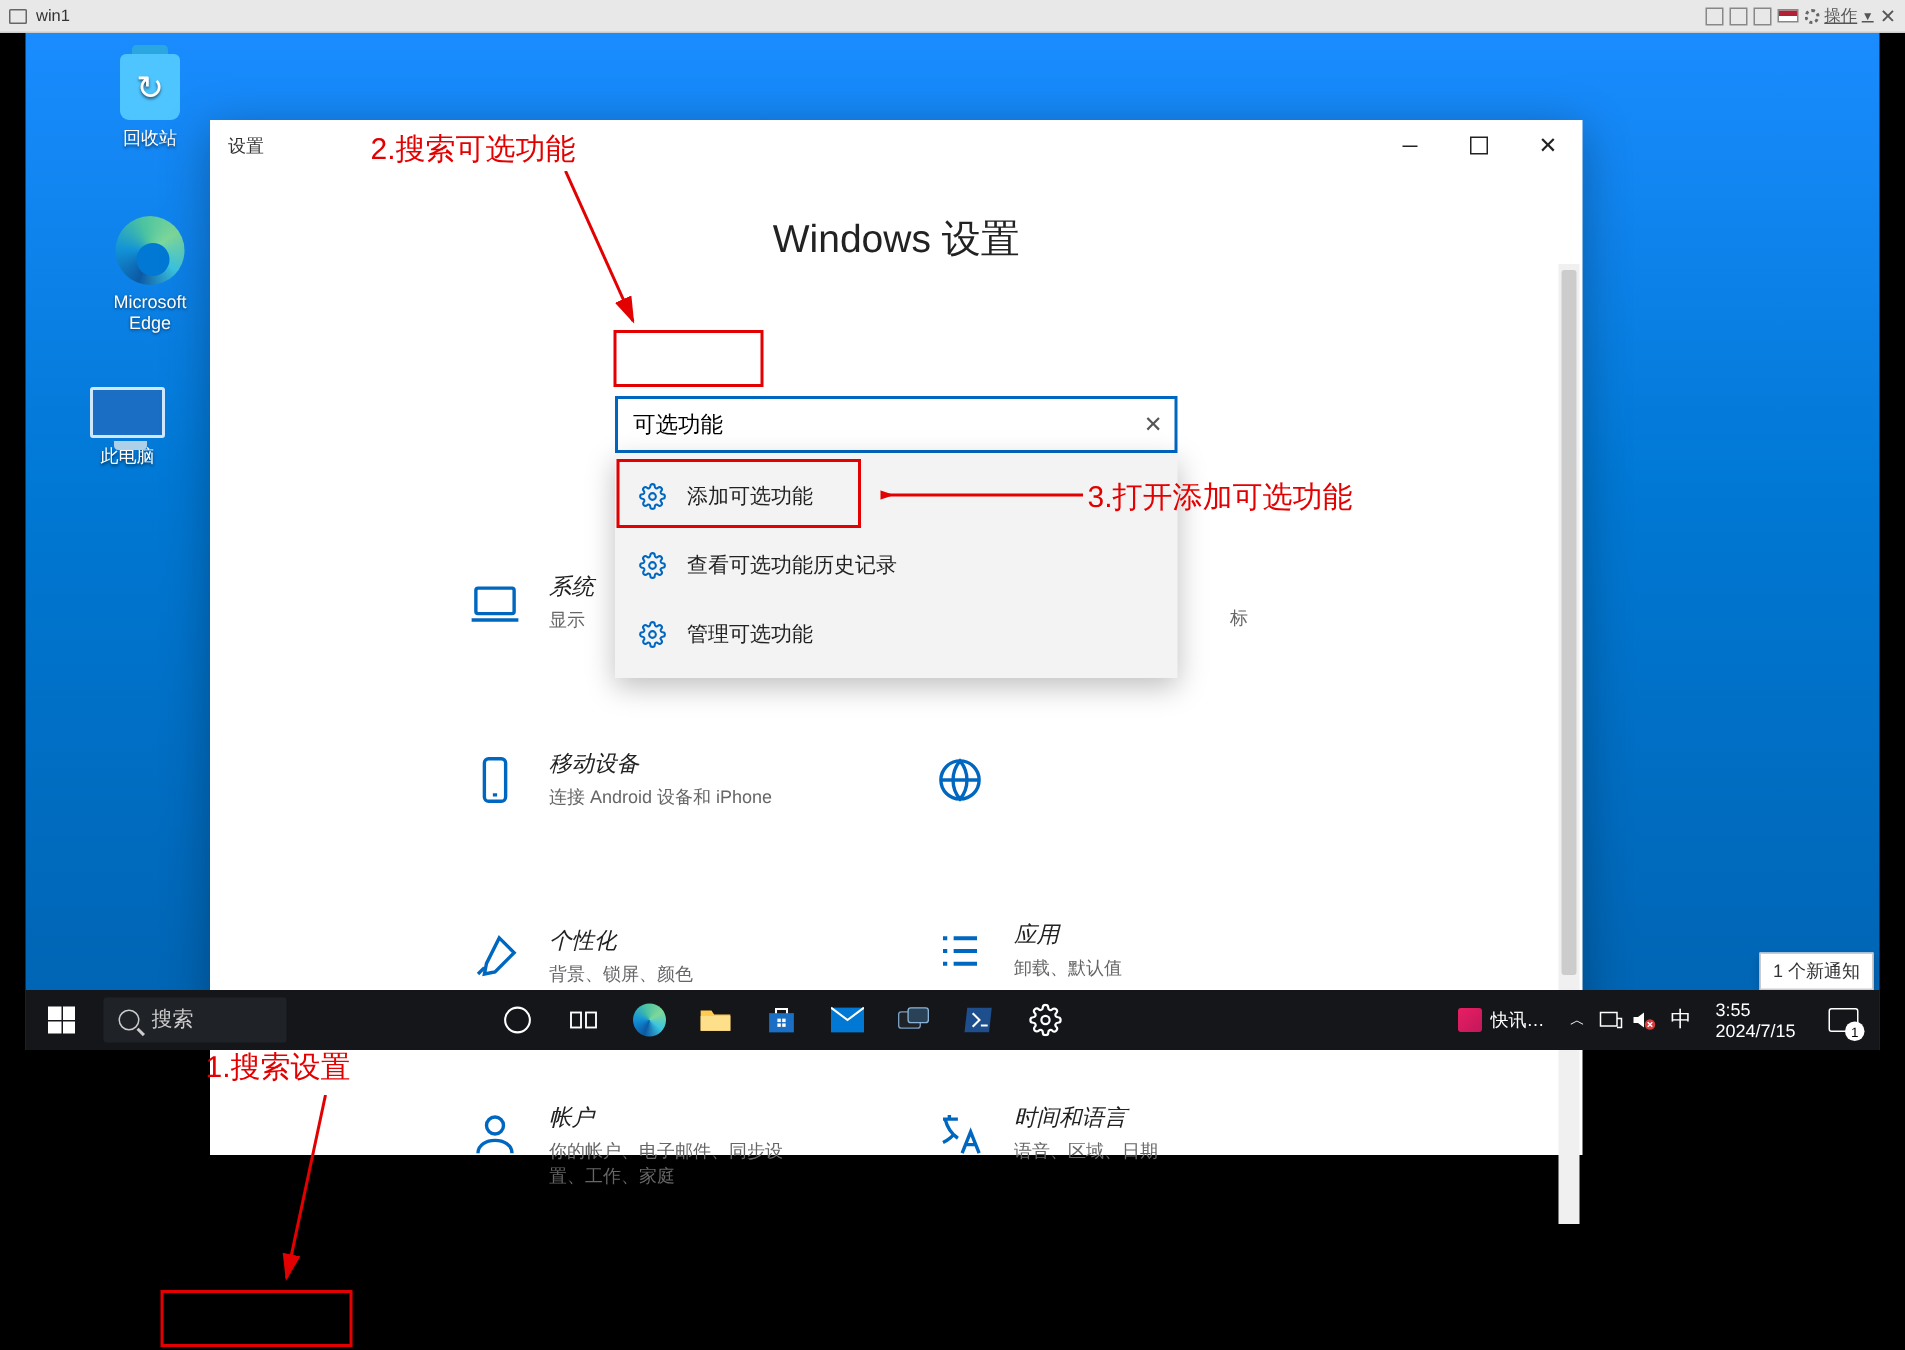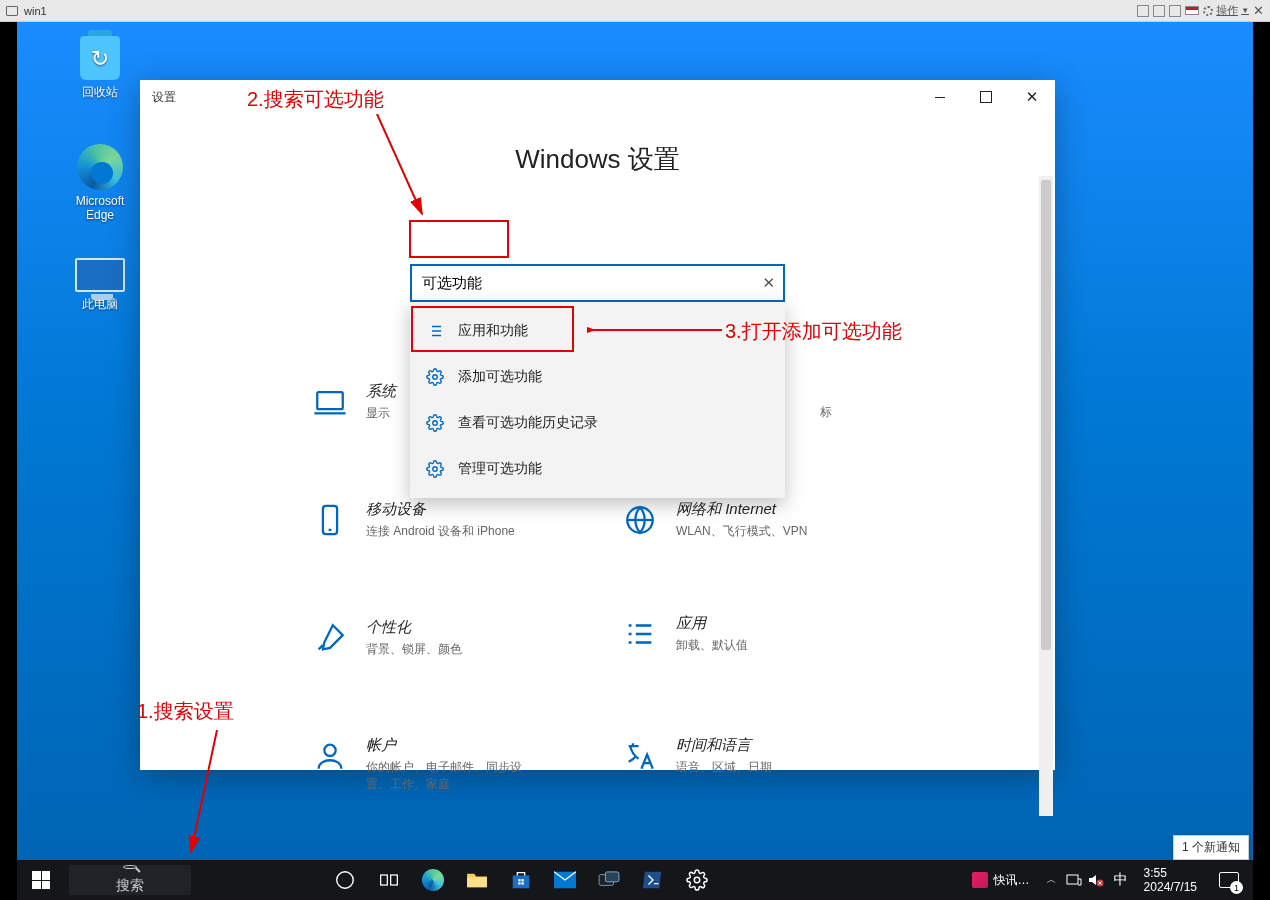--- a/index.html
+++ b/index.html
@@ -14,21 +14,21 @@
 .vm-titlebar .flag { width:14px; height:9px; background:linear-gradient(to bottom,#b22234 0%,#b22234 50%,#fff 50%,#fff 100%); border:1px solid #888; }
 .vm-titlebar .gear-btn { display:flex; align-items:center; gap:3px; font-size:11px;text-decoration:underline; }
 .vm-titlebar .gear-mini { width:10px; height:10px; border:2px dotted #666; border-radius:50%; }
 .vm-titlebar .dd { font-size:8px; }
 .vm-titlebar .x { font-size:13px; }
 
 .vm-vp { position:absolute; left:0; top:22px; width:1270px; height:878px; background:#000; }
 .letterbox-left { position:absolute; left:0; top:0; width:17px; height:100%; background:#000; }
 .letterbox-right { position:absolute; right:0; top:0; width:17px; height:100%; background:#000; }
 
-.desktop { position:absolute; left:17px; top:0; width:1236px; height:878px; background:linear-gradient(180deg,#1a8cff 0%,#0078d4 45%,#0063b1 100%); }
+.desktop { position:absolute; left:17px; top:0; width:1236px; height:678px; background:linear-gradient(180deg,#1a8cff 0%,#0078d4 45%,#0063b1 100%); }
 
 .d-icon { position:absolute; text-align:center; color:#fff; font-size:12px; text-shadow:0 1px 2px rgba(0,0,0,.6); width:76px; }
 .d-icon .glyph { margin:0 auto 4px; }
 .recycle .glyph { width:40px; height:44px; background:#4ec5ff; border-radius:4px 4px 6px 6px; position:relative; }
 .recycle .glyph::before { content:""; position:absolute; top:-6px; left:8px; width:24px; height:6px; background:#2aa6e0; border-radius:3px 3px 0 0; }
 .recycle .glyph::after { content:"↻"; position:absolute; left:0; right:0; top:10px; color:#fff; font-size:22px; }
 .edge .glyph { width:46px; height:46px; border-radius:50%; background:conic-gradient(from 200deg,#0c59a4,#1292d8,#4bc2a1,#7ed89a,#3cc4e0,#0c59a4); position:relative; }
 .edge .glyph::after { content:""; position:absolute; left:14px; top:18px; width:22px; height:22px; border-radius:50%; background:#0078d4; }
 .pc .glyph { width:50px; height:34px; background:#1a6fc4; border:2px solid #cfe8ff; border-radius:2px; position:relative; }
 .pc .glyph::after { content:""; position:absolute; bottom:-10px; left:14px; width:22px; height:6px; background:#aecfe8; border-radius:0 0 3px 3px; }
@@ -67,21 +67,21 @@
 
 .anno { position:absolute; color:#e30000; font-size:20px; font-weight:400; pointer-events:none; }
 .anno-box { position:absolute; border:2px solid #e30000; pointer-events:none; }
 .anno-arrow { position:absolute; pointer-events:none; }
 
 
 .taskbar { position:absolute; left:0; bottom:0; width:100%; height:40px; background:#14161a; display:flex; align-items:center; }
 .taskbar .start { width:48px; height:40px; display:flex; align-items:center; justify-content:center; }
 .win-logo { width:18px; height:18px; display:grid; grid-template:1fr 1fr/1fr 1fr; gap:1px; }
 .win-logo span { background:#fff; }
-.taskbar .search-pill { width:122px; height:30px; margin:5px 4px; background:#1f2227; display:flex; align-items:center; padding:0 10px; gap:8px; color:#ccc; font-size:14px; border-radius:2px;flex-direction:column; }
+.taskbar .search-pill { width:122px; height:30px; margin:5px 4px; background:#1f2227; display:flex; align-items:center; padding:0 10px; gap:8px; color:#ccc; font-size:14px; border-radius:2px; }
 .taskbar .tb-btn { width:44px; height:40px; display:flex; align-items:center; justify-content:center; color:#fff; }
 .taskbar .tray { margin-left:auto; display:flex; align-items:center; height:100%; color:#fff; font-size:12px; gap:6px; padding-right:4px; }
 .taskbar .news { display:flex; align-items:center; gap:6px; padding:0 8px; }
 .taskbar .news .ic { width:16px; height:16px; background:linear-gradient(135deg,#e91e63,#c2185b); border-radius:2px; }
 .taskbar .tray .t-ic { width:16px; height:16px; display:flex; align-items:center; justify-content:center; }
 .taskbar .clock { line-height:14px; padding:0 6px; }
 .taskbar .notif { width:40px; height:40px; display:flex; align-items:center; justify-content:center; position:relative; }
 .taskbar .notif .bubble { width:20px; height:16px; border:1.5px solid #fff; border-radius:2px; position:relative; }
 .taskbar .notif .badge { position:absolute; right:6px; bottom:6px; width:13px; height:13px; border-radius:50%; background:#fff; color:#000; font-size:9px; display:flex; align-items:center; justify-content:center; }
 
@@ -119,21 +119,21 @@
   <div class="desktop">
 
     <div class="d-icon recycle" style="left:45px; top:14px">
       <div class="glyph"></div>
       <span>回收站</span>
     </div>
     <div class="d-icon edge" style="left:45px; top:122px">
       <div class="glyph"></div>
       <span>Microsoft Edge</span>
     </div>
-    <div class="d-icon pc" style="left:45px; top:236px">
+    <div class="d-icon pc" style="left:30px; top:236px">
       <div class="glyph"></div>
       <span>此电脑</span>
     </div>
 
     <div class="settings-win">
       <div class="settings-tb">
         <span>设置</span>
         <div class="wc-group">
           <div class="wc minim"></div>
           <div class="wc maxim"></div>
@@ -146,56 +146,43 @@
         <div class="search-wrap">
           <div class="search-box">
             <input value="可选功能" style="">
             <span class="clr">✕</span>
           </div>
         </div>
 
         <div class="sugg">
           <div class="row">
             <span class="ic">
-              <svg viewBox="0 0 24 24" fill="none" stroke="currentColor" stroke-width="2">
-                  <line x1="4" y1="6" x2="4" y2="6"></line>
-                  <line x1="8" y1="6" x2="20" y2="6"></line>
-                  <line x1="4" y1="12" x2="4" y2="12"></line>
-                  <line x1="8" y1="12" x2="20" y2="12"></line>
-                  <line x1="4" y1="18" x2="4" y2="18"></line>
-                  <line x1="8" y1="18" x2="20" y2="18"></line>
+              <svg viewBox="0 0 24 24" fill="none" stroke="currentColor" stroke-width="1.8">
+                  <circle cx="12" cy="12" r="3"></circle>
+                  <path d="M19.4 15a1.7 1.7 0 0 0 .34 1.87l.06.06a2 2 0 1 1-2.83 2.83l-.06-.06a1.7 1.7 0 0 0-1.87-.34 1.7 1.7 0 0 0-1 1.56V21a2 2 0 1 1-4 0v-.09a1.7 1.7 0 0 0-1-1.56 1.7 1.7 0 0 0-1.87.34l-.06.06a2 2 0 1 1-2.83-2.83l.06-.06a1.7 1.7 0 0 0 .34-1.87 1.7 1.7 0 0 0-1.56-1H3a2 2 0 1 1 0-4h.09a1.7 1.7 0 0 0 1.56-1 1.7 1.7 0 0 0-.34-1.87l-.06-.06a2 2 0 1 1 2.83-2.83l.06.06a1.7 1.7 0 0 0 1.87.34H9a1.7 1.7 0 0 0 1-1.56V3a2 2 0 1 1 4 0v.09a1.7 1.7 0 0 0 1 1.56 1.7 1.7 0 0 0 1.87-.34l.06-.06a2 2 0 1 1 2.83 2.83l-.06.06a1.7 1.7 0 0 0-.34 1.87V9a1.7 1.7 0 0 0 1.56 1H21a2 2 0 1 1 0 4h-.09a1.7 1.7 0 0 0-1.56 1z"></path>
                 </svg>
             </span>
-            <span>应用和功能</span>
+            <span>添加可选功能</span>
           </div>
           <div class="row">
             <span class="ic">
               <svg viewBox="0 0 24 24" fill="none" stroke="currentColor" stroke-width="1.8">
                   <circle cx="12" cy="12" r="3"></circle>
                   <path d="M19.4 15a1.7 1.7 0 0 0 .34 1.87l.06.06a2 2 0 1 1-2.83 2.83l-.06-.06a1.7 1.7 0 0 0-1.87-.34 1.7 1.7 0 0 0-1 1.56V21a2 2 0 1 1-4 0v-.09a1.7 1.7 0 0 0-1-1.56 1.7 1.7 0 0 0-1.87.34l-.06.06a2 2 0 1 1-2.83-2.83l.06-.06a1.7 1.7 0 0 0 .34-1.87 1.7 1.7 0 0 0-1.56-1H3a2 2 0 1 1 0-4h.09a1.7 1.7 0 0 0 1.56-1 1.7 1.7 0 0 0-.34-1.87l-.06-.06a2 2 0 1 1 2.83-2.83l.06.06a1.7 1.7 0 0 0 1.87.34H9a1.7 1.7 0 0 0 1-1.56V3a2 2 0 1 1 4 0v.09a1.7 1.7 0 0 0 1 1.56 1.7 1.7 0 0 0 1.87-.34l.06-.06a2 2 0 1 1 2.83 2.83l-.06.06a1.7 1.7 0 0 0-.34 1.87V9a1.7 1.7 0 0 0 1.56 1H21a2 2 0 1 1 0 4h-.09a1.7 1.7 0 0 0-1.56 1z"></path>
                 </svg>
             </span>
-            <span>添加可选功能</span>
+            <span>查看可选功能历史记录</span>
           </div>
           <div class="row">
             <span class="ic">
               <svg viewBox="0 0 24 24" fill="none" stroke="currentColor" stroke-width="1.8">
                   <circle cx="12" cy="12" r="3"></circle>
                   <path d="M19.4 15a1.7 1.7 0 0 0 .34 1.87l.06.06a2 2 0 1 1-2.83 2.83l-.06-.06a1.7 1.7 0 0 0-1.87-.34 1.7 1.7 0 0 0-1 1.56V21a2 2 0 1 1-4 0v-.09a1.7 1.7 0 0 0-1-1.56 1.7 1.7 0 0 0-1.87.34l-.06.06a2 2 0 1 1-2.83-2.83l.06-.06a1.7 1.7 0 0 0 .34-1.87 1.7 1.7 0 0 0-1.56-1H3a2 2 0 1 1 0-4h.09a1.7 1.7 0 0 0 1.56-1 1.7 1.7 0 0 0-.34-1.87l-.06-.06a2 2 0 1 1 2.83-2.83l.06.06a1.7 1.7 0 0 0 1.87.34H9a1.7 1.7 0 0 0 1-1.56V3a2 2 0 1 1 4 0v.09a1.7 1.7 0 0 0 1 1.56 1.7 1.7 0 0 0 1.87-.34l.06-.06a2 2 0 1 1 2.83 2.83l-.06.06a1.7 1.7 0 0 0-.34 1.87V9a1.7 1.7 0 0 0 1.56 1H21a2 2 0 1 1 0 4h-.09a1.7 1.7 0 0 0-1.56 1z"></path>
                 </svg>
             </span>
-            <span>查看可选功能历史记录</span>
-          </div>
-          <div class="row">
-            <span class="ic">
-              <svg viewBox="0 0 24 24" fill="none" stroke="currentColor" stroke-width="1.8">
-                  <circle cx="12" cy="12" r="3"></circle>
-                  <path d="M19.4 15a1.7 1.7 0 0 0 .34 1.87l.06.06a2 2 0 1 1-2.83 2.83l-.06-.06a1.7 1.7 0 0 0-1.87-.34 1.7 1.7 0 0 0-1 1.56V21a2 2 0 1 1-4 0v-.09a1.7 1.7 0 0 0-1-1.56 1.7 1.7 0 0 0-1.87.34l-.06.06a2 2 0 1 1-2.83-2.83l.06-.06a1.7 1.7 0 0 0 .34-1.87 1.7 1.7 0 0 0-1.56-1H3a2 2 0 1 1 0-4h.09a1.7 1.7 0 0 0 1.56-1 1.7 1.7 0 0 0-.34-1.87l-.06-.06a2 2 0 1 1 2.83-2.83l.06.06a1.7 1.7 0 0 0 1.87.34H9a1.7 1.7 0 0 0 1-1.56V3a2 2 0 1 1 4 0v.09a1.7 1.7 0 0 0 1 1.56 1.7 1.7 0 0 0 1.87-.34l.06-.06a2 2 0 1 1 2.83 2.83l-.06.06a1.7 1.7 0 0 0-.34 1.87V9a1.7 1.7 0 0 0 1.56 1H21a2 2 0 1 1 0 4h-.09a1.7 1.7 0 0 0-1.56 1z"></path>
-                </svg>
-            </span>
             <span>管理可选功能</span>
           </div>
         </div>
 
         <div class="cat-grid">
           <div class="cat" style="left:0; top:0">
             <div class="ci">
                 <svg viewBox="0 0 24 24" fill="none" stroke="currentColor" stroke-width="1.6">
                   <rect x="3" y="5" width="18" height="12" rx="1"></rect>
                   <line x1="1" y1="20" x2="23" y2="20"></line>
@@ -220,24 +207,20 @@
                 <div class="cd">连接 Android 设备和 iPhone</div>
               </div>
           </div>
           <div class="cat" style="left:310px; top:118px">
             <div class="ci">
                 <svg viewBox="0 0 24 24" fill="none" stroke="currentColor" stroke-width="1.6">
                   <circle cx="12" cy="12" r="9"></circle>
                   <line x1="3" y1="12" x2="21" y2="12"></line>
                   <path d="M12 3a14 14 0 0 1 0 18 14 14 0 0 1 0-18z"></path>
                 </svg>
-              </div>
-            <div>
-                <div class="ct">网络和 Internet</div>
-                <div class="cd">WLAN、飞行模式、VPN</div>
               </div>
           </div>
 
           <div class="cat" style="left:0; top:236px">
             <div class="ci">
                 <svg viewBox="0 0 24 24" fill="none" stroke="currentColor" stroke-width="1.6">
                   <path d="M14 3l7 7-9 9-5 1 1-5 6-12z"></path>
                   <path d="M4 20l3-3"></path>
                 </svg>
               </div>

